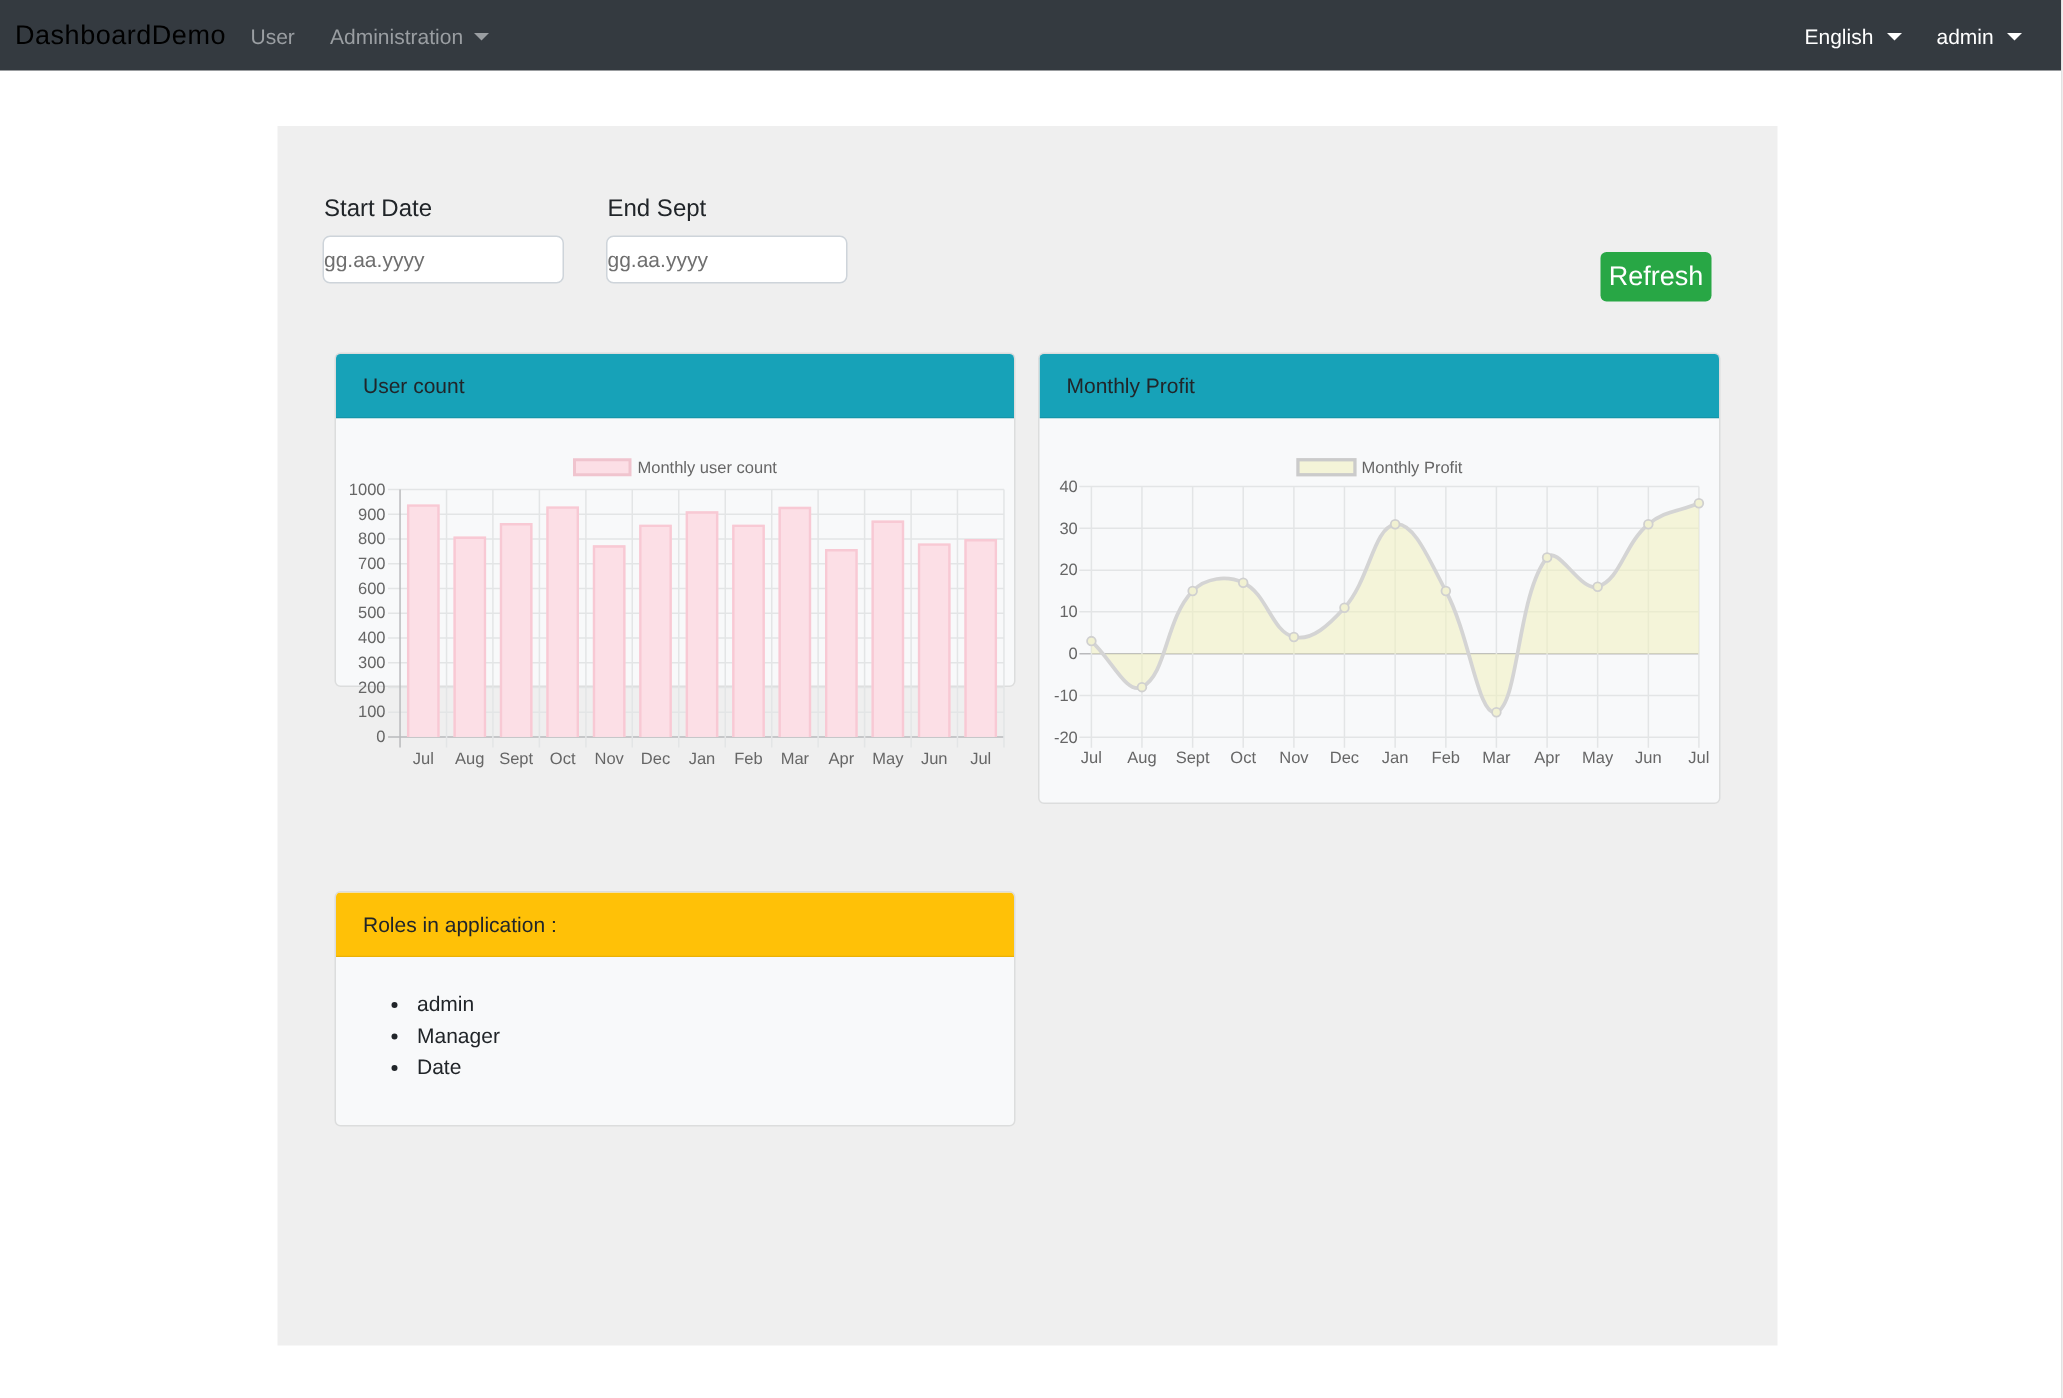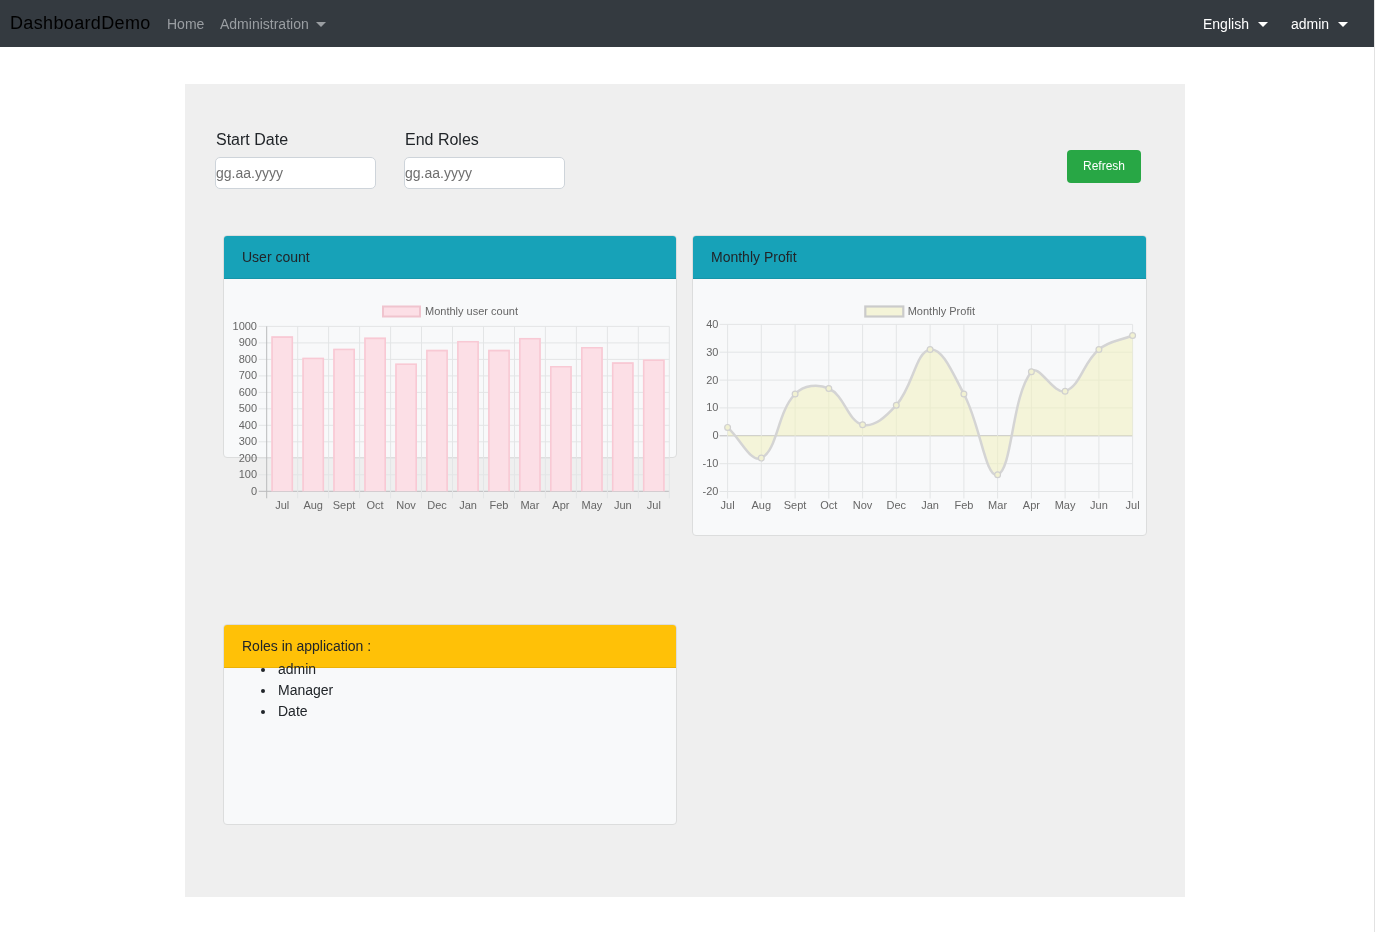--- a/index.html
+++ b/index.html
@@ -5,52 +5,52 @@
 * { margin:0; padding:0; box-sizing:border-box; }
 html,body { width:1375px; height:932px; background:#fff; font-family:"Liberation Sans", sans-serif; overflow:hidden; }
 .navbar { position:absolute; left:0; top:0; width:1374px; height:47px; background:#343a40; }
 .brand { position:absolute; left:10px; top:0; height:47px; line-height:47px; color:#000000; font-size:18px; letter-spacing:0.35px; }
 .navlink { position:absolute; top:0; height:47px; line-height:48px; color:#9a9ea2; font-size:14px; }
 .navwhite { color:#fff; }
 .caret { display:inline-block; width:0; height:0; border-top:5.5px solid currentColor; border-left:5px solid transparent; border-right:5px solid transparent; vertical-align:2px; margin-left:6px; }
 .container { position:absolute; left:185px; top:84px; width:1000px; height:813px; background:#efefef; }
 .lbl { position:absolute; font-size:16px; color:#212529; }
 .inp { position:absolute; width:161px; height:32px; background:#fff; border:1px solid #ced4da; border-radius:5px; line-height:30px; font-size:14px; color:#6f6f6f; }
-.btn { position:absolute; left:1067px; top:150px; width:74px; height:33px; background:#28a745; border-radius:4px; color:#fff; font-size:12px; text-align:center; line-height:33px; }
+.btn { position:absolute; left:1067px; top:168px; width:74px; height:33px; background:#28a745; border-radius:4px; color:#fff; font-size:18px; text-align:center; line-height:33px; }
 .card { position:absolute; background:#f8f9fa; border:1px solid #dcdddd; border-radius:4px; }
 .card-h { position:absolute; left:0; top:0; right:0; height:43px; line-height:43px; padding-left:18px; font-size:14px; color:#212529; border-radius:3px 3px 0 0; border-bottom:1px solid rgba(0,0,0,0.08); }
 .teal { background:#17a2b8; }
 .yellow { background:#ffc107; }
 ul.roles { position:absolute; left:276px; top:662px; list-style:disc; font-size:14px; color:#212529; }
 ul.roles li { margin-bottom:7px; height:14px; line-height:14px; padding-left:2px; }
 .edge { position:absolute; left:1374px; top:0; width:1px; height:932px; background:#fbfbfb; border-left:1px solid #e2e2e2; }
 </style>
 </head>
 <body>
 <div class="navbar"></div>
 <div class="brand">DashboardDemo</div>
-<div class="navlink" style="left:167px">Home</div>
+<div class="navlink" style="left:167px">User</div>
 <div class="navlink" style="left:220px">Administration<span class="caret" style="margin-left:7px"></span></div>
 <div class="navlink navwhite" style="left:1203px">English<span class="caret" style="margin-left:9px"></span></div>
 <div class="navlink navwhite" style="left:1291px">admin<span class="caret" style="margin-left:9px"></span></div>
 <div class="edge"></div>
 <div class="container"></div>
 <div class="lbl" style="left:216px;top:131px">Start Date</div>
 <div class="inp" style="left:215px;top:157px">gg.aa.yyyy</div>
-<div class="lbl" style="left:405px;top:131px">End Roles</div>
+<div class="lbl" style="left:405px;top:131px">End Sept</div>
 <div class="inp" style="left:404px;top:157px">gg.aa.yyyy</div>
 <div class="btn">Refresh</div>
 
 <div class="card" style="left:223px;top:235px;width:454px;height:223px">
   <div class="card-h teal">User count</div>
 </div>
 <div class="card" style="left:692px;top:235px;width:455px;height:301px">
   <div class="card-h teal">Monthly Profit</div>
 </div>
-<div class="card" style="left:223px;top:624px;width:454px;height:201px">
+<div class="card" style="left:223px;top:594px;width:454px;height:157px">
   <div class="card-h yellow">Roles in application :</div>
 </div>
 <ul class="roles">
   <li>admin</li>
   <li>Manager</li>
   <li>Date</li>
 </ul>
 <svg width="454" height="258" style="position:absolute;left:223px;top:278px">
 <line x1="35.7" y1="48.4" x2="446.3" y2="48.4" stroke="#e3e5e6" stroke-width="1"></line>
 <line x1="35.7" y1="64.9" x2="446.3" y2="64.9" stroke="#e3e5e6" stroke-width="1"></line>

